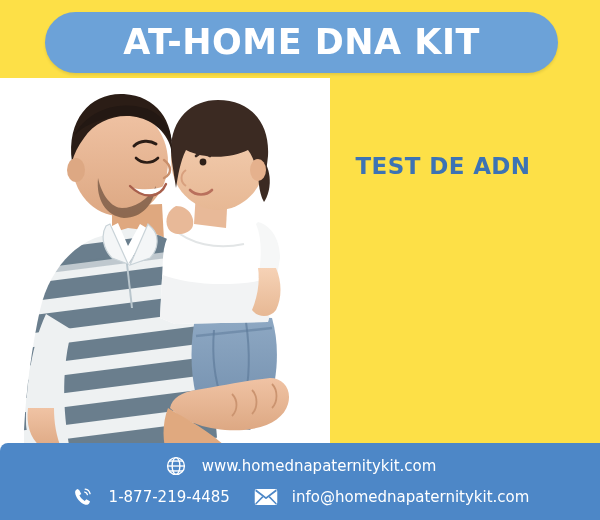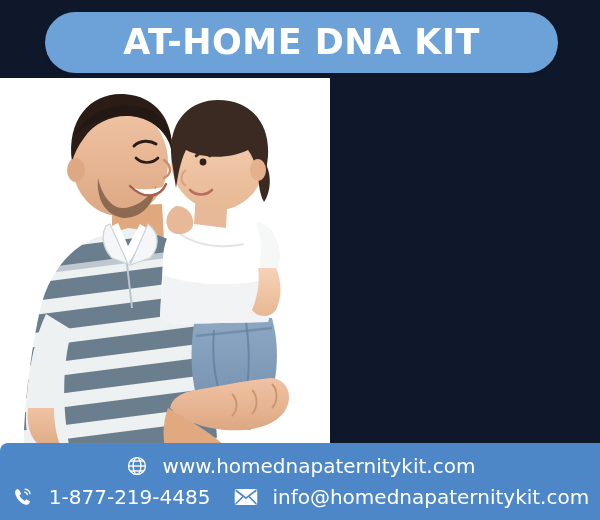--- a/index.html
+++ b/index.html
@@ -7,21 +7,21 @@
     padding: 0;
     background: #ffffff;
   }
   body {
     font-family: "Liberation Sans", sans-serif;
   }
   .poster {
     position: relative;
     width: 600px;
     height: 520px;
-    background: #0f172a;
+    background: #fde047;
     overflow: hidden;
   }
 
   
   .header-banner {
     position: absolute;
     left: 45px;
     top: 12px;
     width: 513px;
     height: 61px;
@@ -85,21 +85,21 @@
     height: 77px;
     background: #4d87c7;
     border-top-left-radius: 8px;
   }
   .footer-row {
     position: absolute;
     display: flex;
     align-items: center;
     color: #ffffff;
     font-family: "DejaVu Sans", sans-serif;
-    font-size: 20px;
+    font-size: 15px;
     white-space: nowrap;
   }
   .footer-row-top {
     left: 0; right: 0;
     top: 11px;
     justify-content: center;
   }
   .footer-row-bottom {
     left: 0; right: 0;
     top: 42px;
@@ -236,20 +236,21 @@
                C292 312 284 300 270 300 C250 302 220 308 196 312 C182 314 172 320 170 330 Z" fill="url(#skinG)"></path>
       <path d="M232 316 C238 322 238 332 232 338" stroke="#cb9470" stroke-width="1.8" fill="none"></path>
       <path d="M252 312 C258 318 258 330 252 336" stroke="#cb9470" stroke-width="1.8" fill="none"></path>
       <path d="M272 306 C278 312 278 324 272 330" stroke="#cb9470" stroke-width="1.8" fill="none"></path>
 
       <path d="M168 330 C162 346 162 364 168 380 L236 380 C224 364 200 348 178 336 Z" fill="#e0a97f"></path>
     </svg>
   </div>
 
   <div class="headline-block">
+    <div class="headline-line">TEST DE ADN</div>
   </div>
 
   <div class="footer-bar">
 
     <div class="footer-row footer-row-top">
       <div class="contact-item">
         <span class="contact-icon">
           <svg width="22" height="22" viewBox="0 0 24 24" fill="none" stroke="#ffffff" stroke-width="1.5">
             <circle cx="12" cy="12" r="9.2"></circle>
             <ellipse cx="12" cy="12" rx="4.2" ry="9.2"></ellipse>

